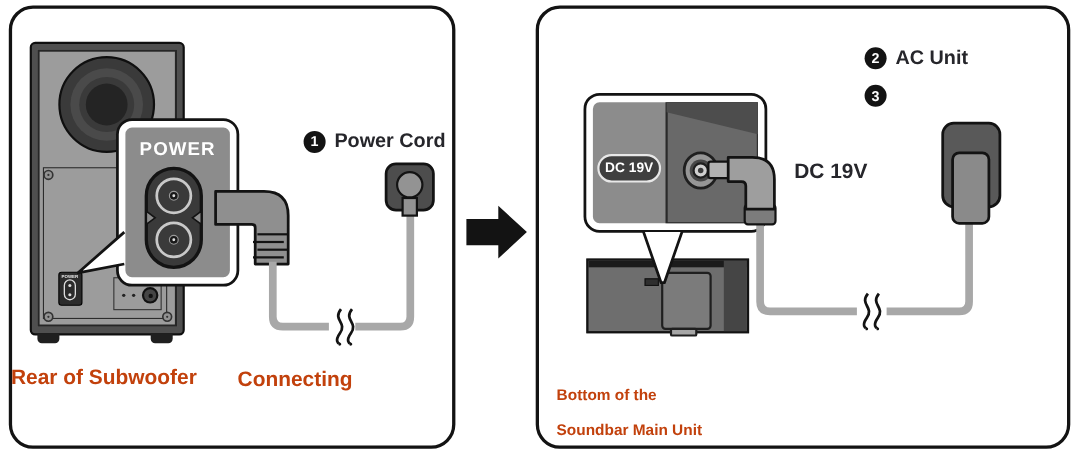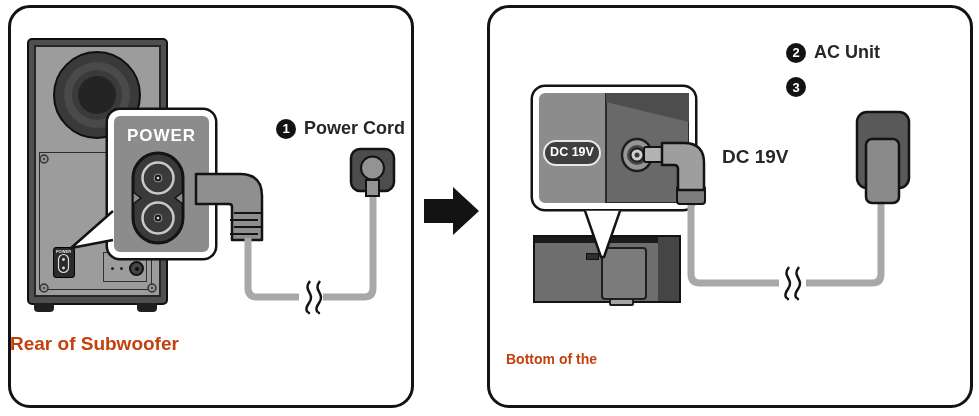--- a/index.html
+++ b/index.html
@@ -161,29 +161,31 @@
       <rect x="866" y="139" width="33" height="64" rx="6" fill="#8a8a8a" stroke="#131313" stroke-width="2.5"></rect>
     </g>
   </svg>
 
   <div class="step" style="left:276px; top:118px;">
     <span class="badge">1</span>
     <span>Power Cord</span>
   </div>
   <div class="caption" style="left:10px; top:333px; width:195px; font-size:19px;">Rear of Subwoofer</div>
   <div class="caption" style="left:216px; top:329px; width:190px; font-size:19px; line-height:33px;">
+    <div>Connecting</div>
   </div>
 
   <div class="step" style="left:786px; top:42px;">
     <span class="badge">2</span>
     <span>AC Unit</span>
   </div>
   <div class="step" style="left:786px; top:77px;">
     <span class="badge">3</span>
   </div>
   <div class="jack-label">
     <div>DC 19V</div>
   </div>
   <div class="caption" style="left:506px; top:344px; width:200px; font-size:14px; line-height:31px;">
     <div>Bottom of the</div>
+    <div>Soundbar Main Unit</div>
   </div>
 
 </div>
 
 </body></html>

